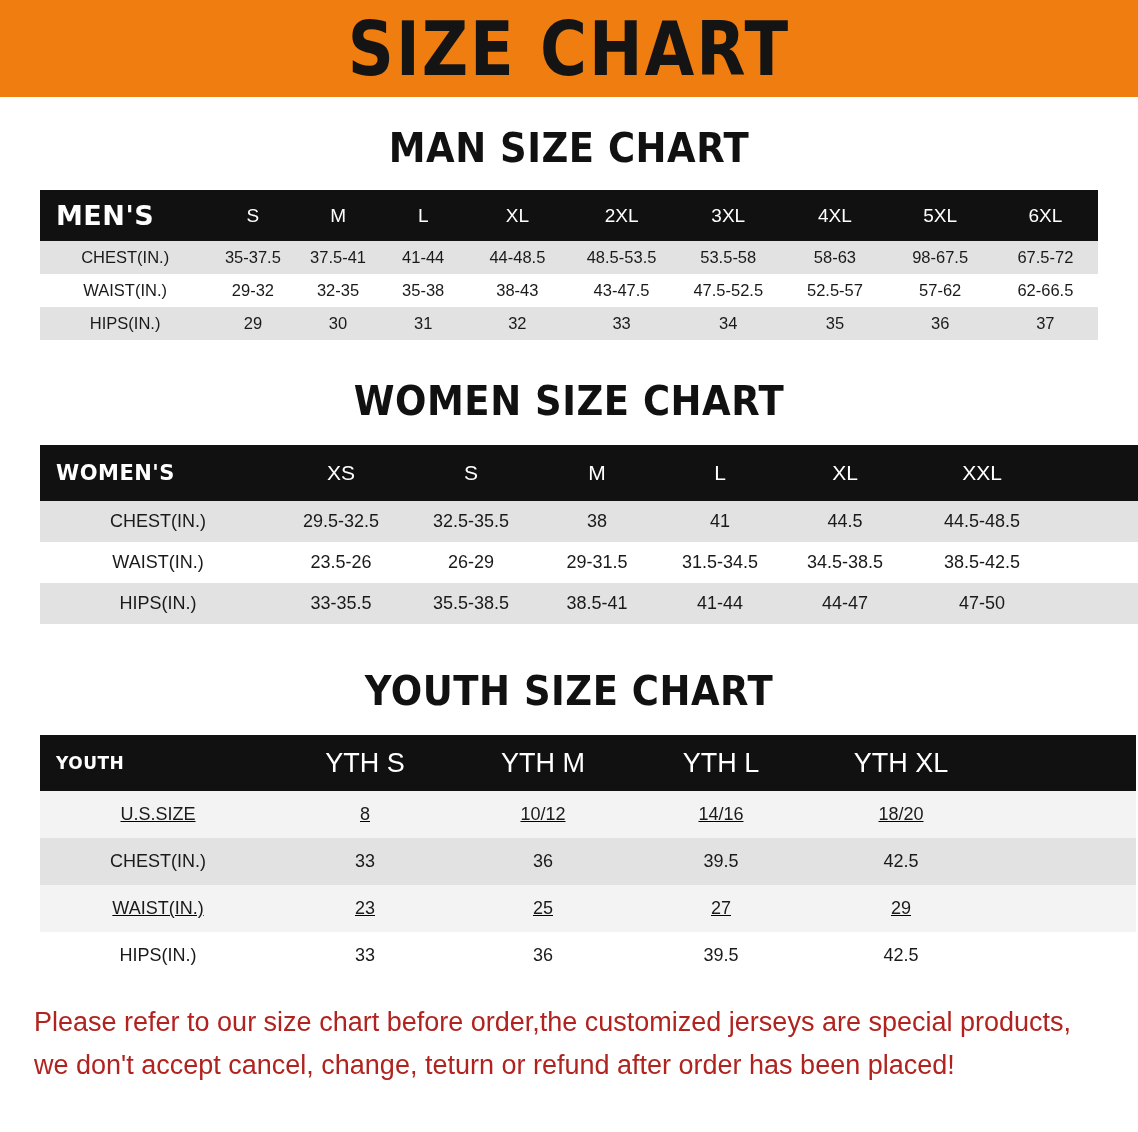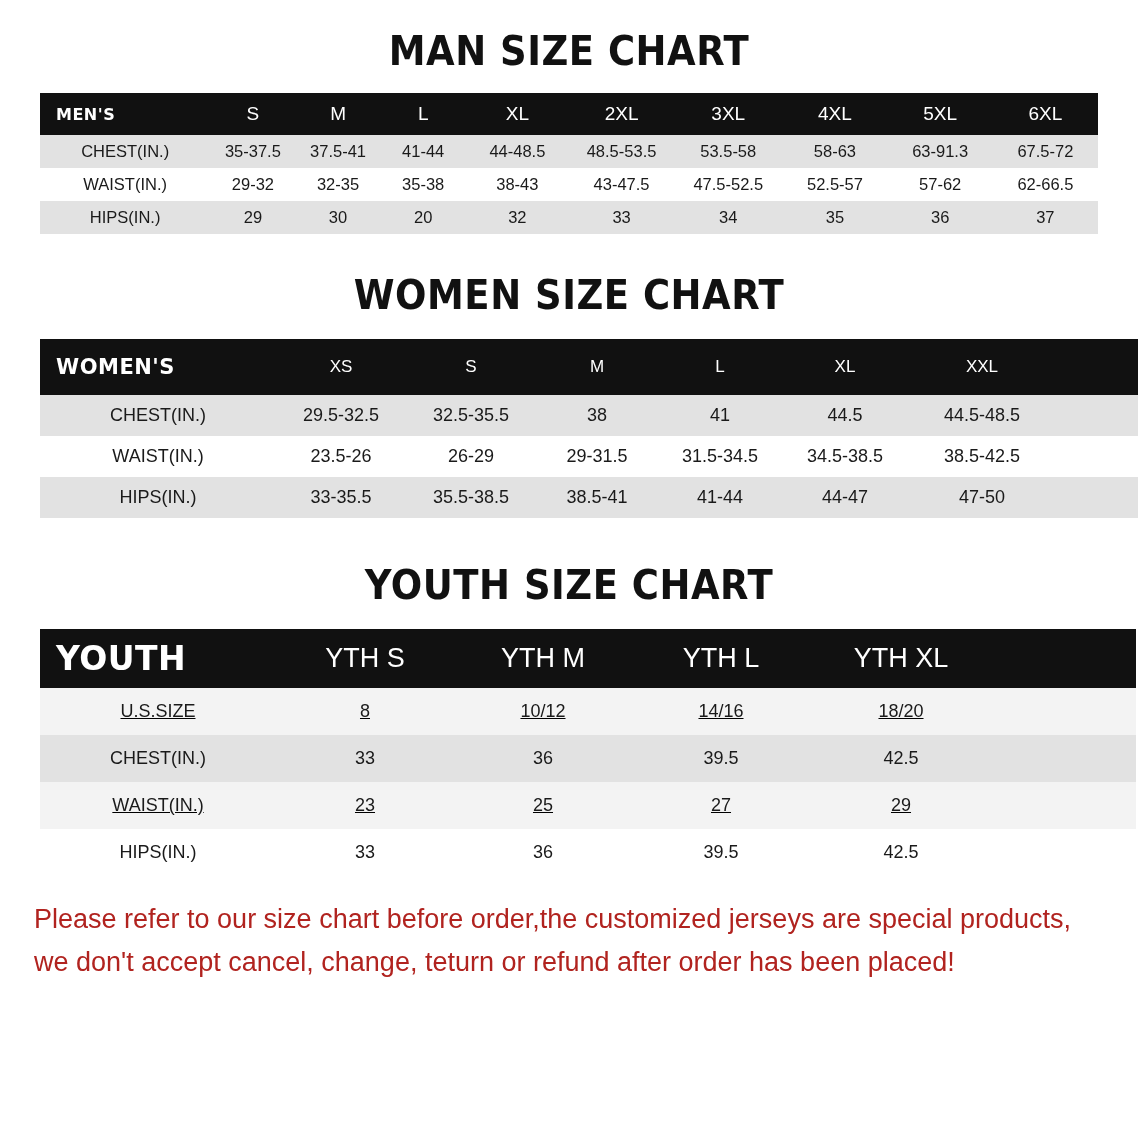--- a/index.html
+++ b/index.html
@@ -95,50 +95,53 @@
   }
   table.size-table tbody td.rowhead {
     font-size: 17px;
   }
   .zebra-a { background: #e2e2e2; }
   .zebra-b { background: #f3f3f3; text-decoration: underline; }
   .zebra-c { background: #ffffff; }
 
   
   #men-table thead th { font-size: 19px; }
-  #men-table thead th.rowhead { font-size: 16px; }
+  #men-table thead th.rowhead { font-size: 27px; }
   #men-table tbody td { font-size: 16.5px; }
 
   
-  #women-table thead th { font-size: 17px; }
+  #women-table thead th { font-size: 21px; }
   #women-table thead th.rowhead { font-size: 21px; }
   #women-table thead tr { height: 56px; }
   #women-table tbody td { font-size: 18px; padding: 10px 2px; }
 
   
   #youth-table thead th { font-size: 27px; }
-  #youth-table thead th.rowhead { font-size: 33px; }
+  #youth-table thead th.rowhead { font-size: 17px; }
   #youth-table thead tr { height: 56px; }
   #youth-table tbody td { font-size: 18px; padding: 13px 2px; }
 
   
   .note {
     margin: 22px 34px 0 34px;
     color: #b1231f;
     font-family: "Liberation Sans", sans-serif;
     font-size: 27px;
     line-height: 1.6;
     text-align: left;
   }
 </style>
 </head>
 <body>
 
 <div class="page">
 
+  <div class="banner">
+    <div class="banner-title">SIZE CHART</div>
+  </div>
 
   <div class="section-title t-man">MAN SIZE CHART</div>
   <div class="chart-wrap">
     <table class="size-table" id="men-table">
       <thead>
         <tr>
           <th class="rowhead" style="width:152px">MEN'S</th>
           <th style="width:81px">S</th>
           <th style="width:81px">M</th>
           <th style="width:81px">L</th>
@@ -153,40 +156,40 @@
       <tbody>
         <tr class="zebra-a">
           <td class="rowhead">CHEST(IN.)</td>
           <td>35-37.5</td>
           <td>37.5-41</td>
           <td>41-44</td>
           <td>44-48.5</td>
           <td>48.5-53.5</td>
           <td>53.5-58</td>
           <td>58-63</td>
-          <td>63-91.3</td>
+          <td>98-67.5</td>
           <td>67.5-72</td>
         </tr>
         <tr class="zebra-c">
           <td class="rowhead">WAIST(IN.)</td>
           <td>29-32</td>
           <td>32-35</td>
           <td>35-38</td>
           <td>38-43</td>
           <td>43-47.5</td>
           <td>47.5-52.5</td>
           <td>52.5-57</td>
           <td>57-62</td>
           <td>62-66.5</td>
         </tr>
         <tr class="zebra-a">
           <td class="rowhead">HIPS(IN.)</td>
           <td>29</td>
           <td>30</td>
-          <td>20</td>
+          <td>31</td>
           <td>32</td>
           <td>33</td>
           <td>34</td>
           <td>35</td>
           <td>36</td>
           <td>37</td>
         </tr>
       </tbody>
     </table>
   </div>

